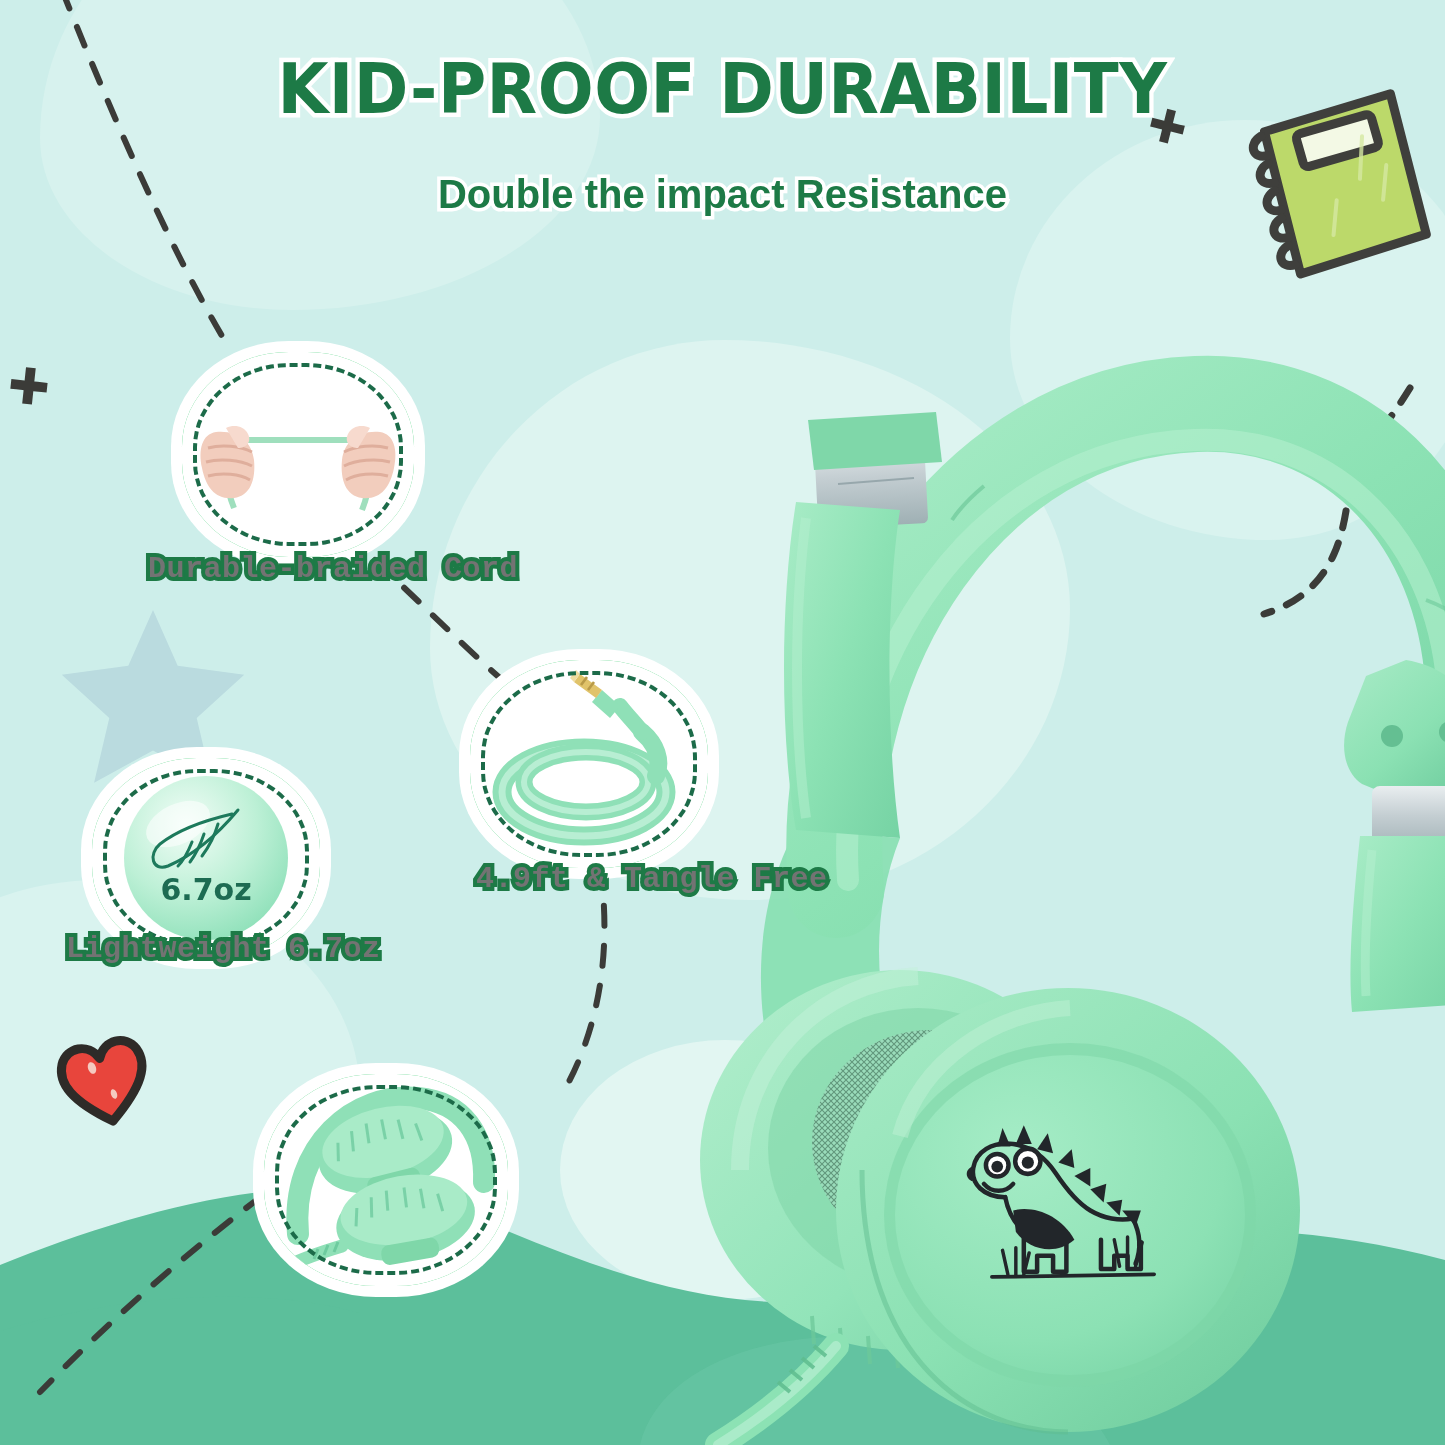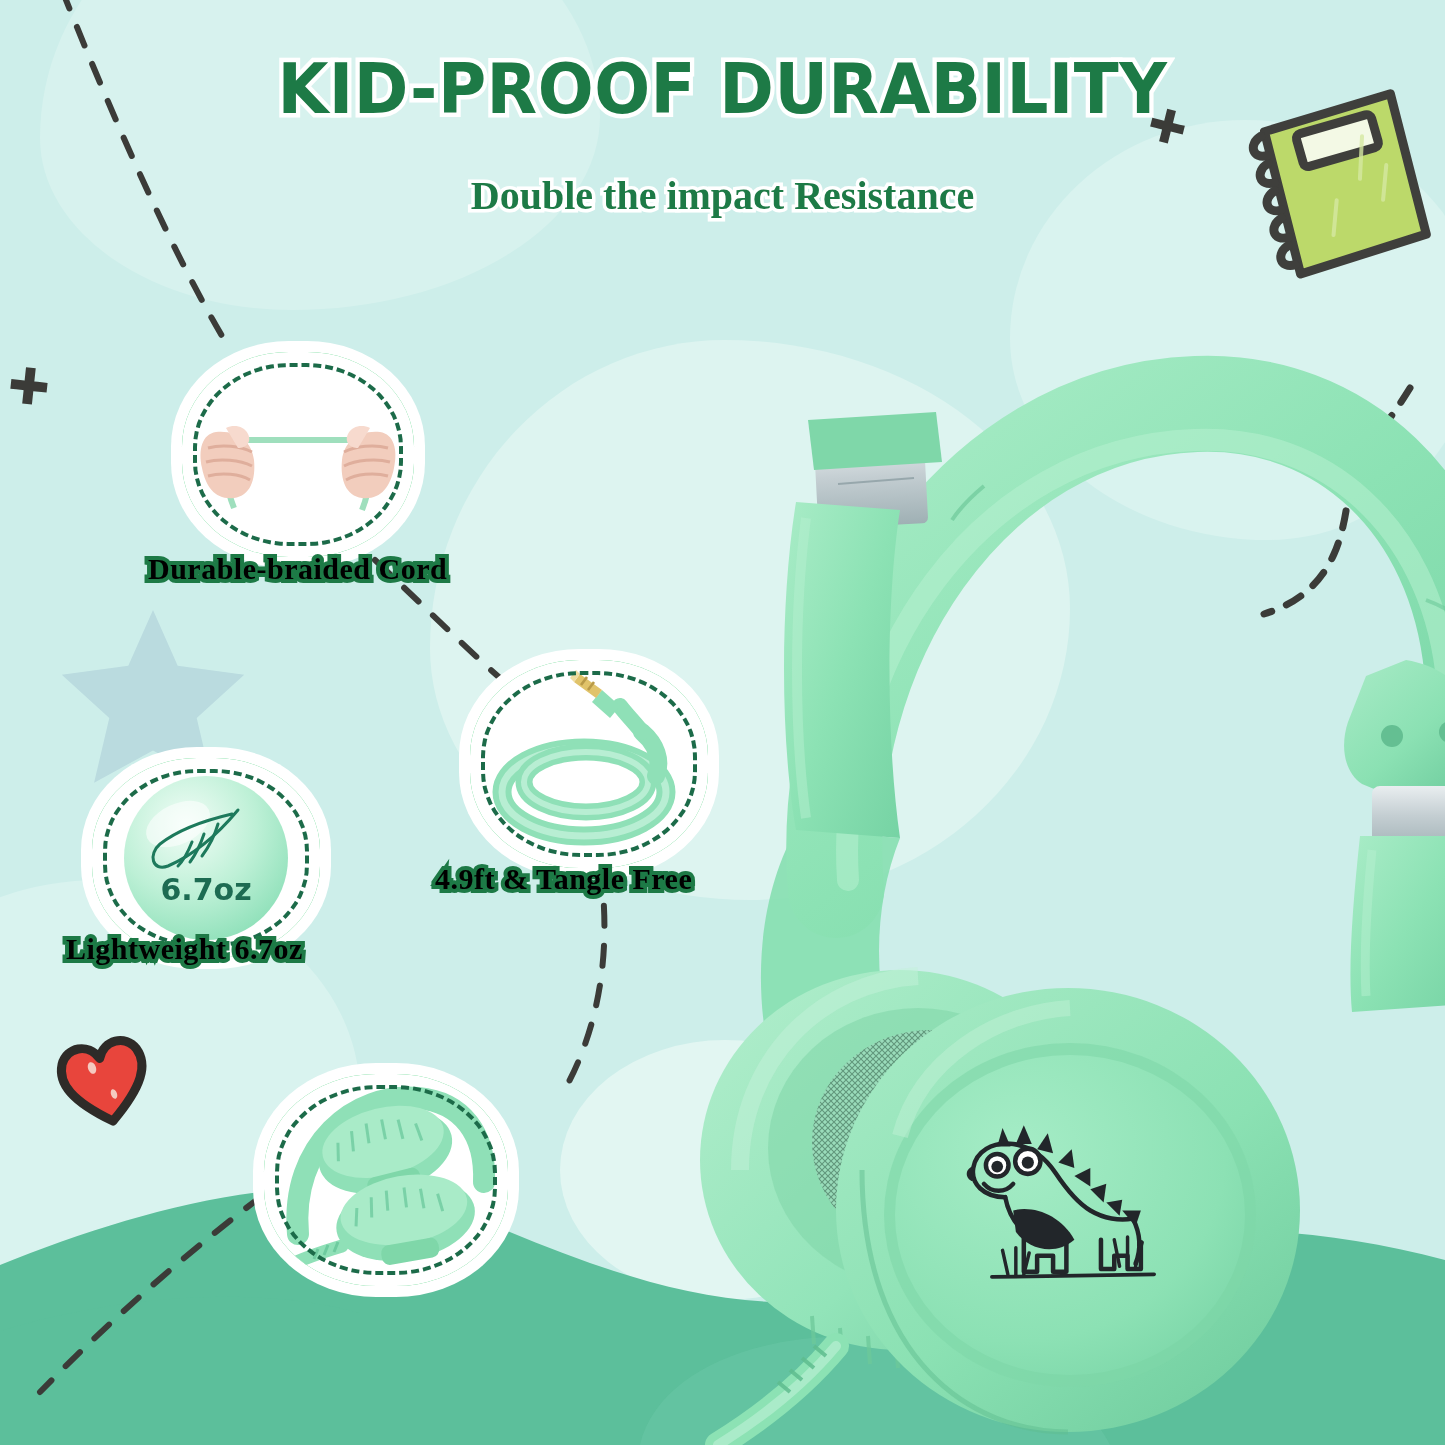--- a/index.html
+++ b/index.html
@@ -70,21 +70,21 @@
     -webkit-text-stroke: 9px #ffffff;
     paint-order: stroke fill;
     text-shadow: 0 0 1px #ffffff;
   }
   .subhead {
     position: absolute; left: 0; top: 172px; width: 1445px;
     text-align: center;
     font-size: 40px;
     font-weight: 700;
     color: #1d7a46;
-    font-family: Liberation Serif, serif;
+    font-family: Liberation Sans, sans-serif;
     -webkit-text-stroke: 7px #ffffff;
     paint-order: stroke fill;
   }
   
   .plus {
     position: absolute;
     color: #3b3b38;
     font-weight: 900;
     font-family: "DejaVu Sans", sans-serif;
   }
@@ -112,30 +112,30 @@
 
   #callout-cord     { left: 182px; top: 352px; width: 232px; height: 205px; }
   #callout-weight   { left: 92px;  top: 758px; width: 228px; height: 200px; }
   #callout-cable    { left: 470px; top: 660px; width: 238px; height: 208px; }
   #callout-foldable { left: 264px; top: 1074px; width: 244px; height: 212px; }
 
   .feat-label {
     position: absolute;
     font-size: 30px;
     font-weight: 700;
-    color: #000000;
+    color: #737373;
     white-space: nowrap;
-    font-family: Liberation Serif, serif;
+    font-family: Liberation Mono, monospace;
     -webkit-text-stroke: 8px #1d7a46;
     paint-order: stroke fill;
     letter-spacing: .5px;
   }
   #label-cord     { left: 148px; top: 552px; }
   #label-weight   { left: 66px;  top: 932px; }
-  #label-cable    { left: 435px; top: 862px; }
+  #label-cable    { left: 476px; top: 862px; }
   #label-foldable { left: 236px; top: 1278px; }
 
   
   .product { position: absolute; left: 600px; top: 270px; width: 845px; height: 1175px; }
 </style>
 </head>
 <body>
 
 <div id="canvas">
 

